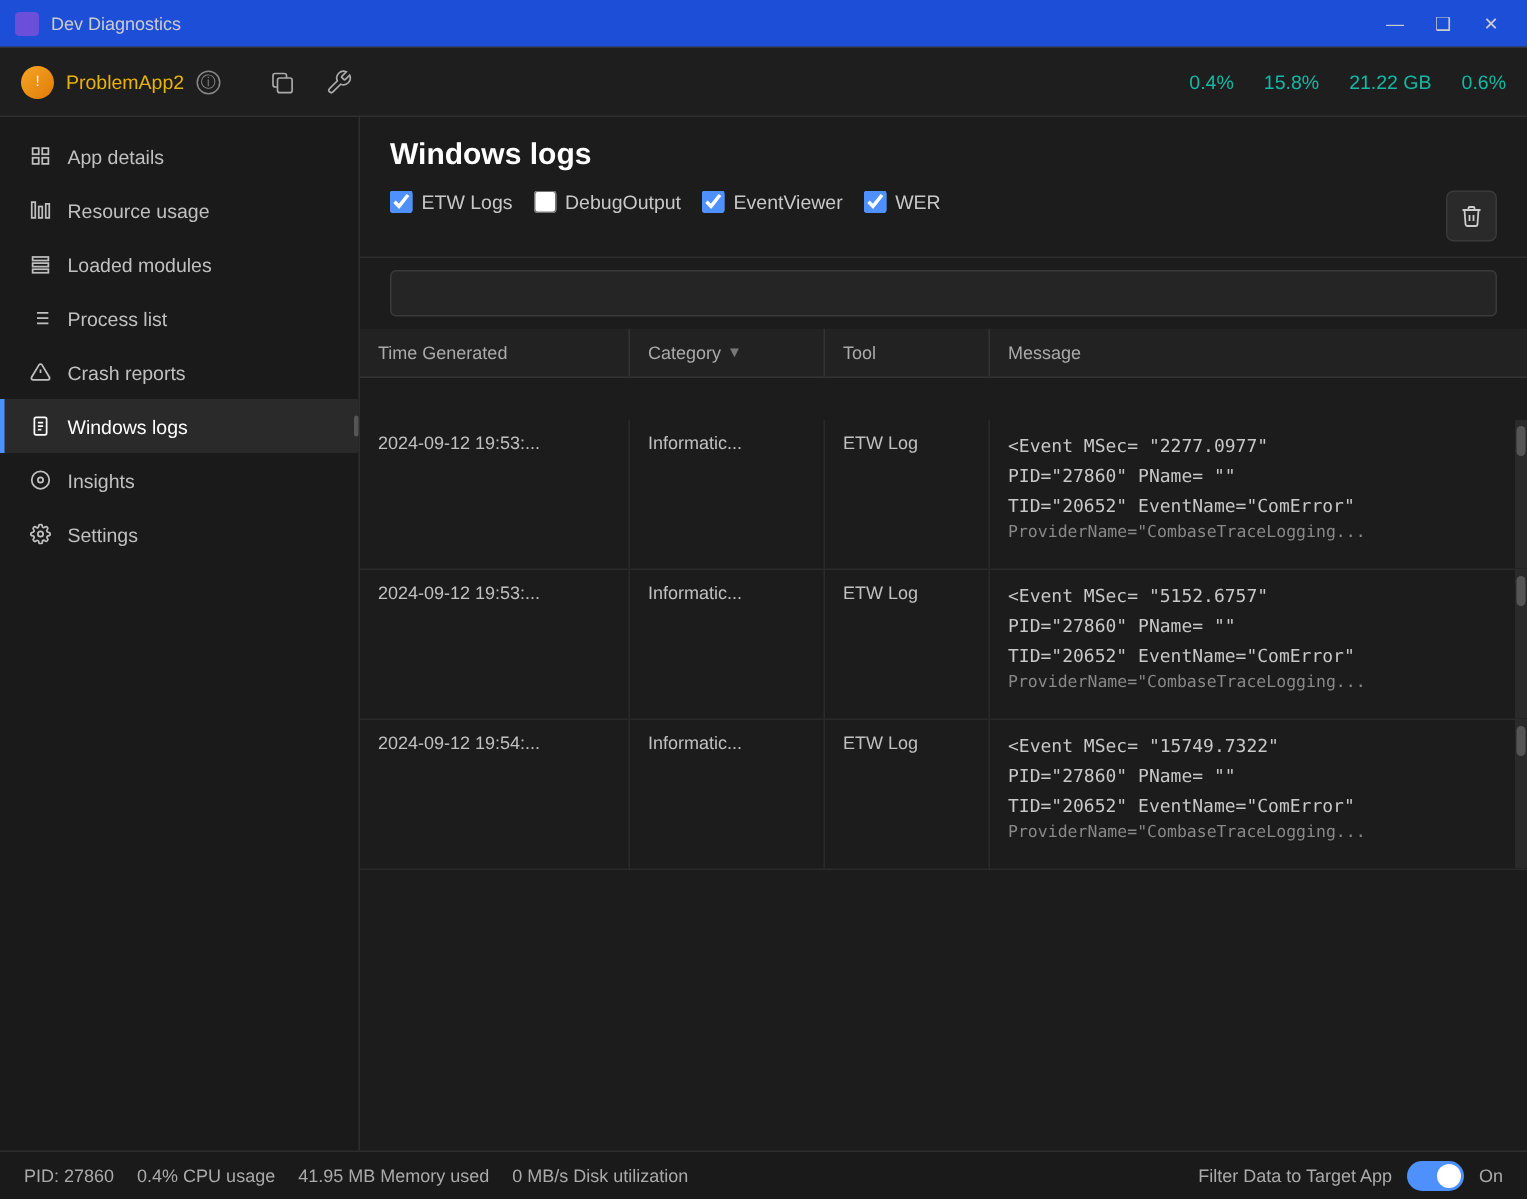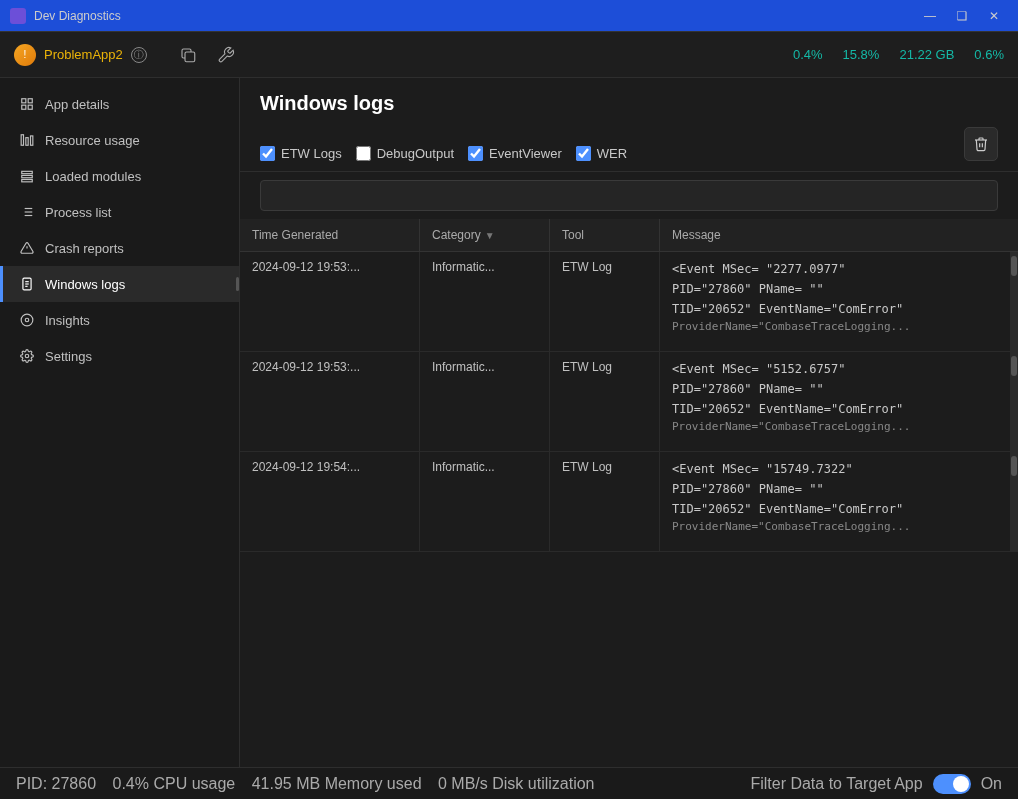--- a/index.html
+++ b/index.html
@@ -176,21 +176,21 @@
       flex-shrink: 0;
     }
     .content-title {
       font-size: 20px;
       font-weight: 600;
       color: #ffffff;
       margin-bottom: 12px;
     }
     .filter-bar {
       display: flex;
-      align-items: flex-end;
+      align-items: flex-start;
       gap: 16px;
     }
     .checkbox-group {
       display: flex;
       align-items: center;
       gap: 14px;
     }
     .checkbox-label {
       display: flex;
       align-items: center;
@@ -231,20 +231,21 @@
       font-size: 13px;
       outline: none;
     }
 
     
     .table-container {
       flex: 1;
       overflow: hidden;
       display: flex;
       flex-direction: column;
+      gap: 28px;
     }
     .table-header {
       display: grid;
       grid-template-columns: 180px 130px 110px 1fr;
       background: #222;
       border-bottom: 1px solid #333;
       flex-shrink: 0;
     }
     .table-header-cell {
       padding: 9px 12px;
@@ -316,21 +317,21 @@
 
     
     .status-bar {
       background: #1a1a1a;
       border-top: 1px solid #2e2e2e;
       height: 32px;
       display: flex;
       align-items: center;
       padding: 0 16px;
       flex-shrink: 0;
-      font-size: 16px;
+      font-size: 12px;
       color: #aaa;
       gap: 6px;
     }
     .status-bar-right {
       margin-left: auto;
       display: flex;
       align-items: center;
       gap: 10px;
     }
     .toggle-switch {

